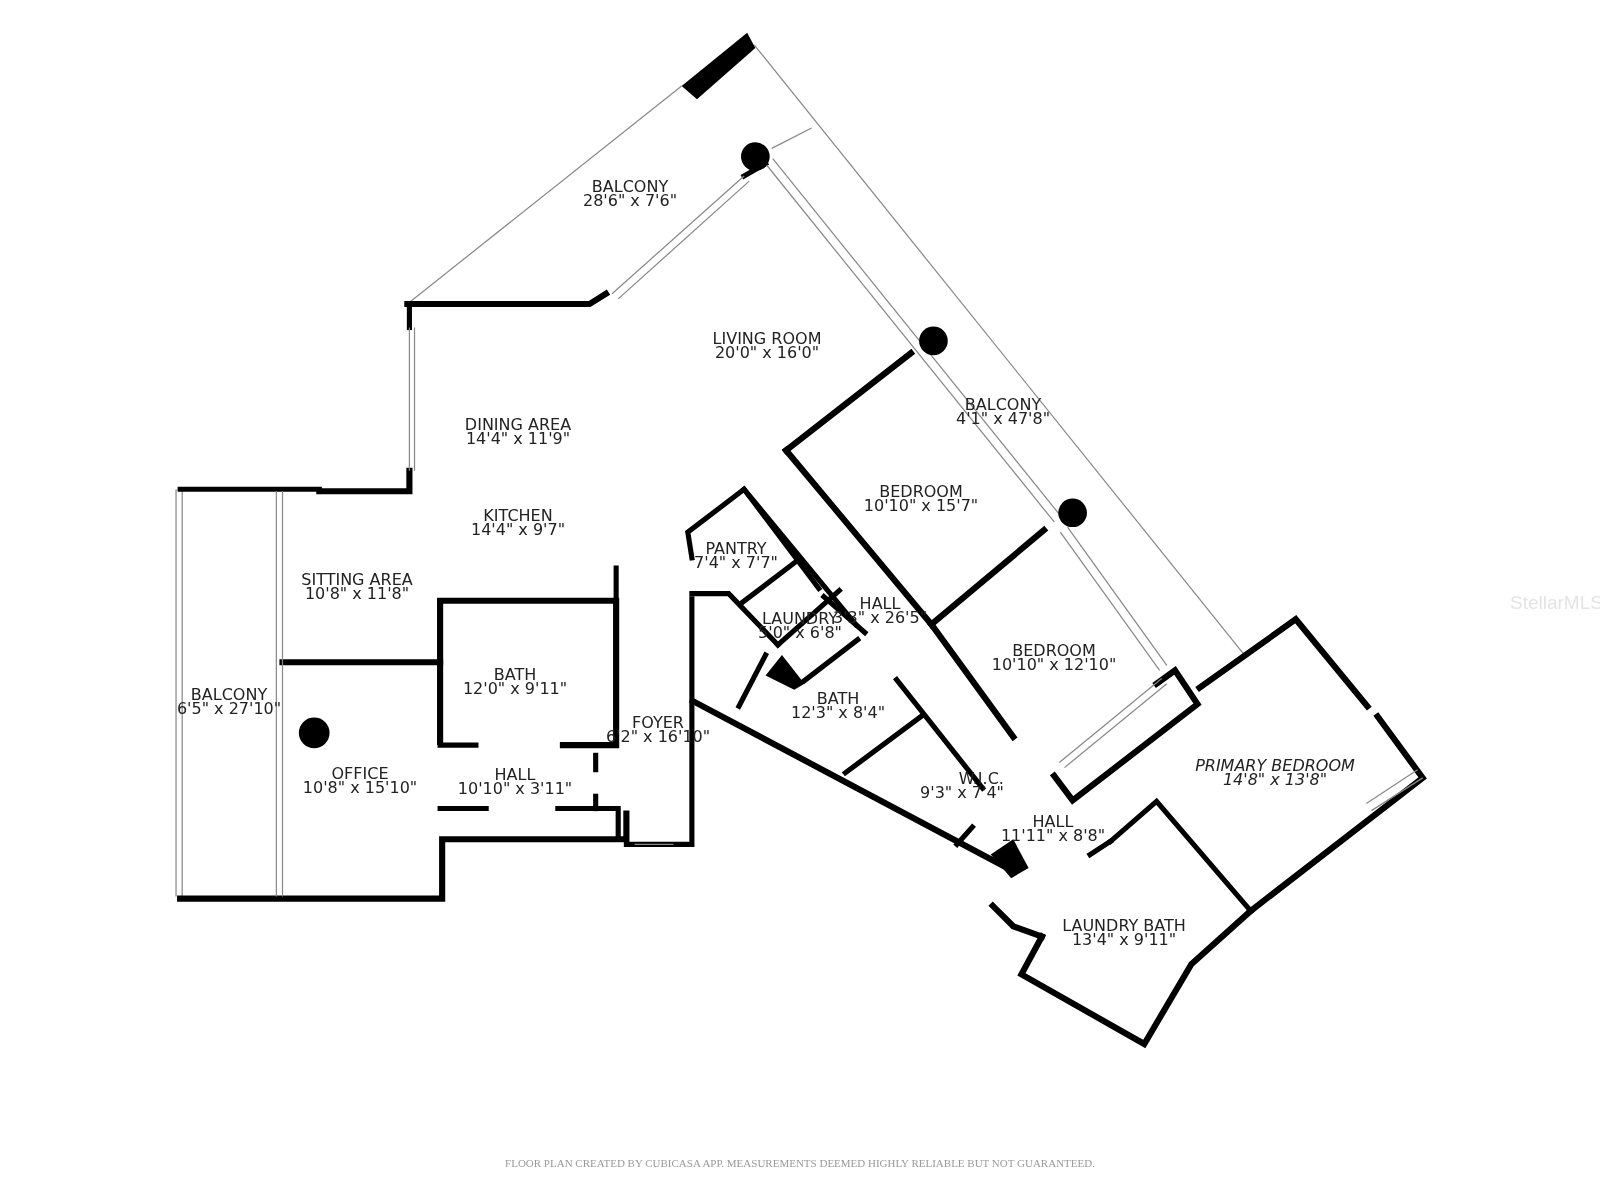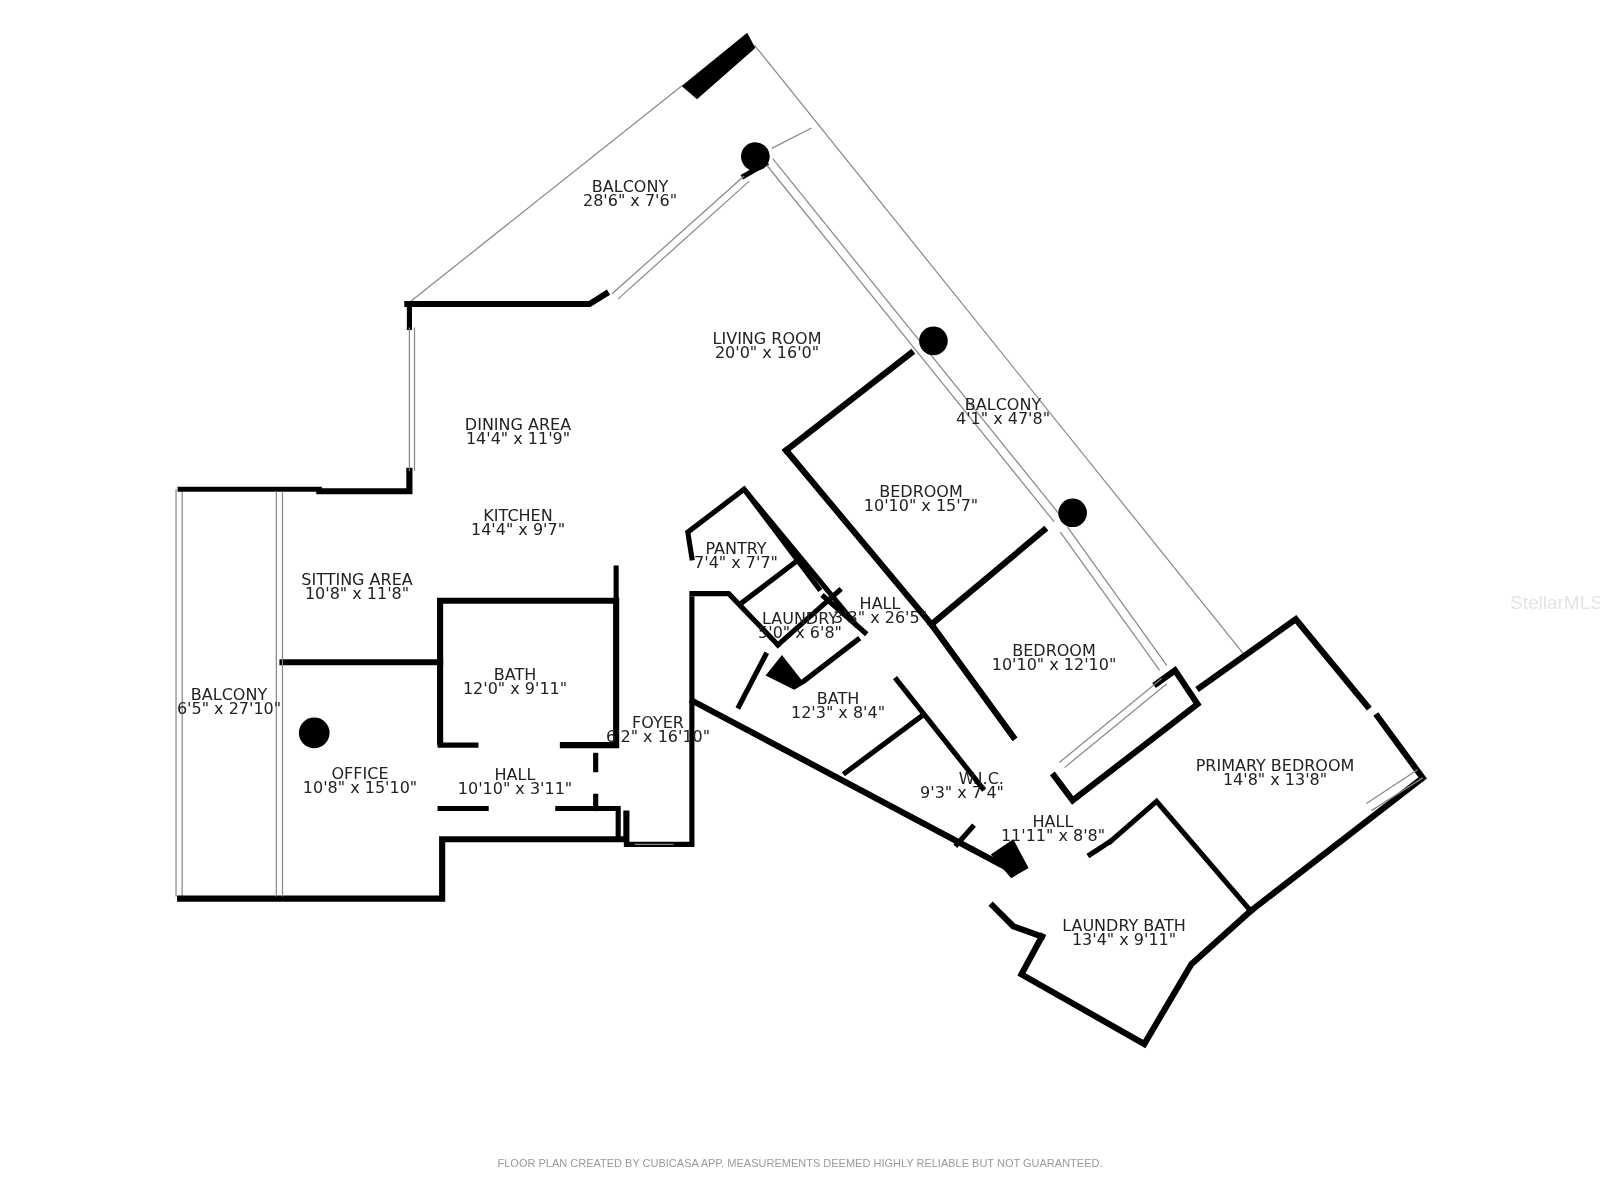--- a/index.html
+++ b/index.html
@@ -8,21 +8,21 @@
     svg.plan { position: absolute; left: 0; top: 0; }
     .wall { fill: none; stroke: #000; stroke-linejoin: miter; stroke-linecap: square; }
     .thin { fill: none; stroke: #888; stroke-width: 1.2; }
     .col { fill: #000; }
     .room-label { position: absolute; text-align: center; color: #222;
                   font-family: "DejaVu Sans", sans-serif; font-size: 16px; line-height: 14px;
                   transform: translate(-50%, -50%); white-space: nowrap; }
     .watermark { position: absolute; left: 1510px; top: 592px; font-size: 19px;
                  color: #e4e4e4; font-family: "Liberation Sans", sans-serif; letter-spacing: 0; }
     .footer { position: absolute; left: 0; width: 1600px; top: 1157px; text-align: center;
-              font-size: 11px; color: #9a9a9a; font-family: Liberation Sans, sans-serif; }
+              font-size: 11px; color: #9a9a9a; font-family: Liberation Serif, serif; }
   </style>
 </head>
 <body>
 
 <svg class="plan" width="1600" height="1200" viewBox="0 0 1600 1200">
   <g transform="scale(1.0235)">
 
     <polyline class="thin" points="398,297 666,84"></polyline>
     <polyline class="thin" points="737,44 1216,640"></polyline>
     <line class="thin" x1="754" y1="145" x2="793" y2="125"></line>
@@ -166,21 +166,21 @@
   <div>10'10" x 15'7"</div>
 </div>
 <div class="room-label" style="left:1054px;top:658px;">
   <div>BEDROOM</div>
   <div>10'10" x 12'10"</div>
 </div>
 <div class="room-label" style="left:1053px;top:829px;">
   <div>HALL</div>
   <div>11'11" x 8'8"</div>
 </div>
-<div class="room-label" style="left:1275px;top:773px;">
+<div class="room-label" style="left:1275px;top:773px;font-style:italic;">
   <div>PRIMARY BEDROOM</div>
   <div>14'8" x 13'8"</div>
 </div>
 <div class="room-label" style="left:1124px;top:933px;">
   <div>LAUNDRY BATH</div>
   <div>13'4" x 9'11"</div>
 </div>
 
 <div class="watermark">StellarMLS</div>
 <div class="footer">FLOOR PLAN CREATED BY CUBICASA APP. MEASUREMENTS DEEMED HIGHLY RELIABLE BUT NOT GUARANTEED.</div>

